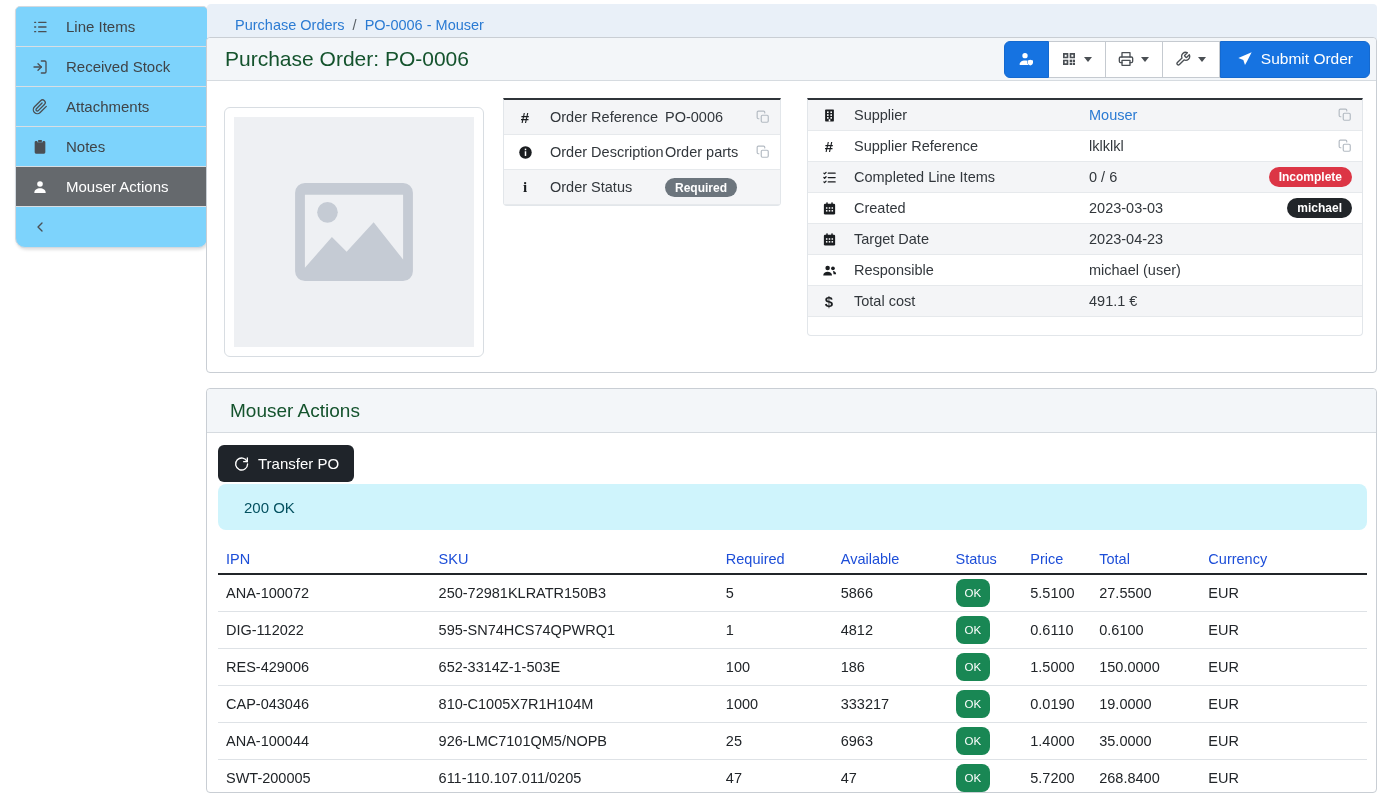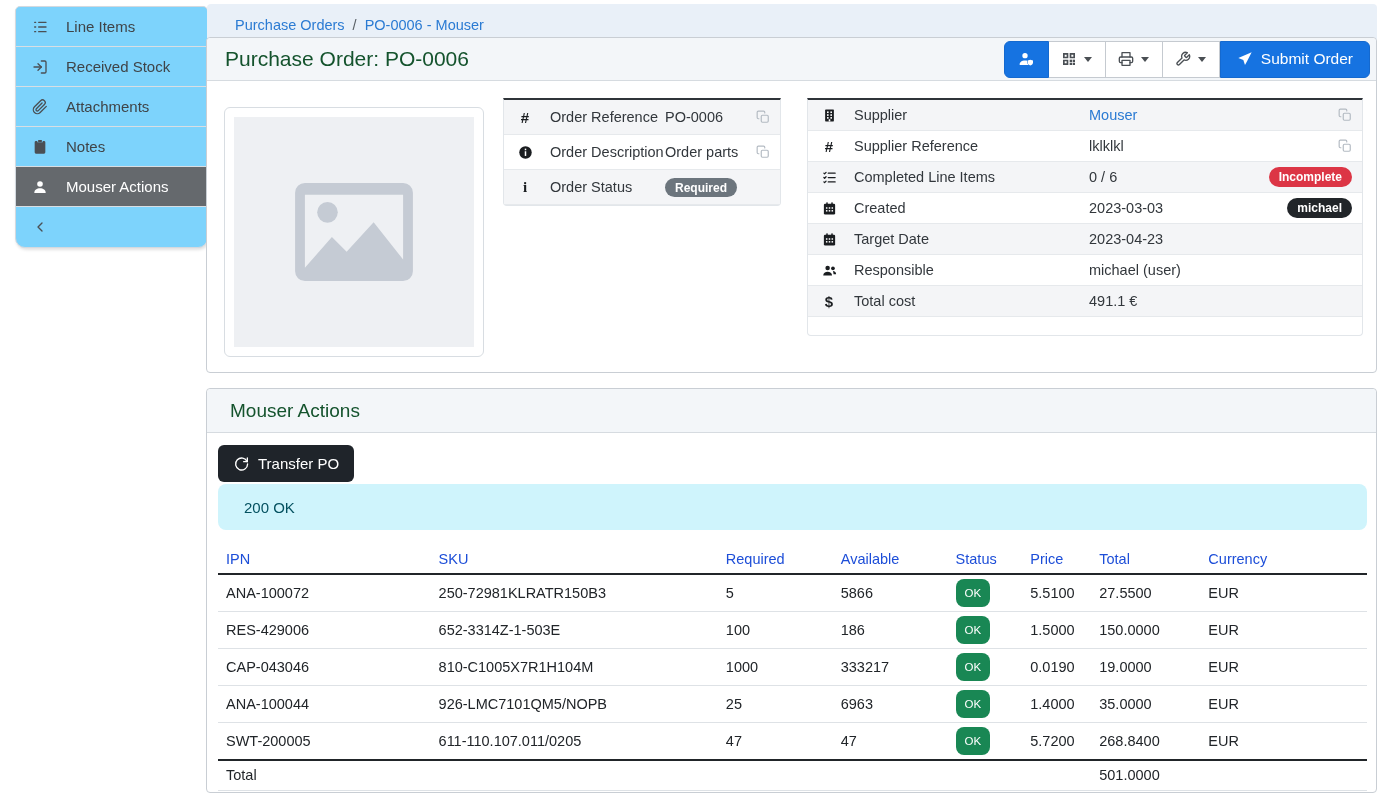--- a/index.html
+++ b/index.html
@@ -435,20 +435,30 @@
             <td>ANA-100072</td>
             <td>250-72981KLRATR150B3</td>
             <td>5</td>
             <td>5866</td>
             <td><span class="ok-pill" style="background:#198754">OK</span></td>
             <td class="r">5.5100</td>
             <td class="r">27.5500</td>
             <td>EUR</td>
           </tr>
           <tr>
+            <td>DIG-112022</td>
+            <td>595-SN74HCS74QPWRQ1</td>
+            <td>1</td>
+            <td>4812</td>
+            <td><span class="ok-pill" style="background:#198754">OK</span></td>
+            <td class="r">0.6110</td>
+            <td class="r">0.6100</td>
+            <td>EUR</td>
+          </tr>
+          <tr>
             <td>RES-429006</td>
             <td>652-3314Z-1-503E</td>
             <td>100</td>
             <td>186</td>
             <td><span class="ok-pill" style="background:#198754">OK</span></td>
             <td class="r">1.5000</td>
             <td class="r">150.0000</td>
             <td>EUR</td>
           </tr>
           <tr>

